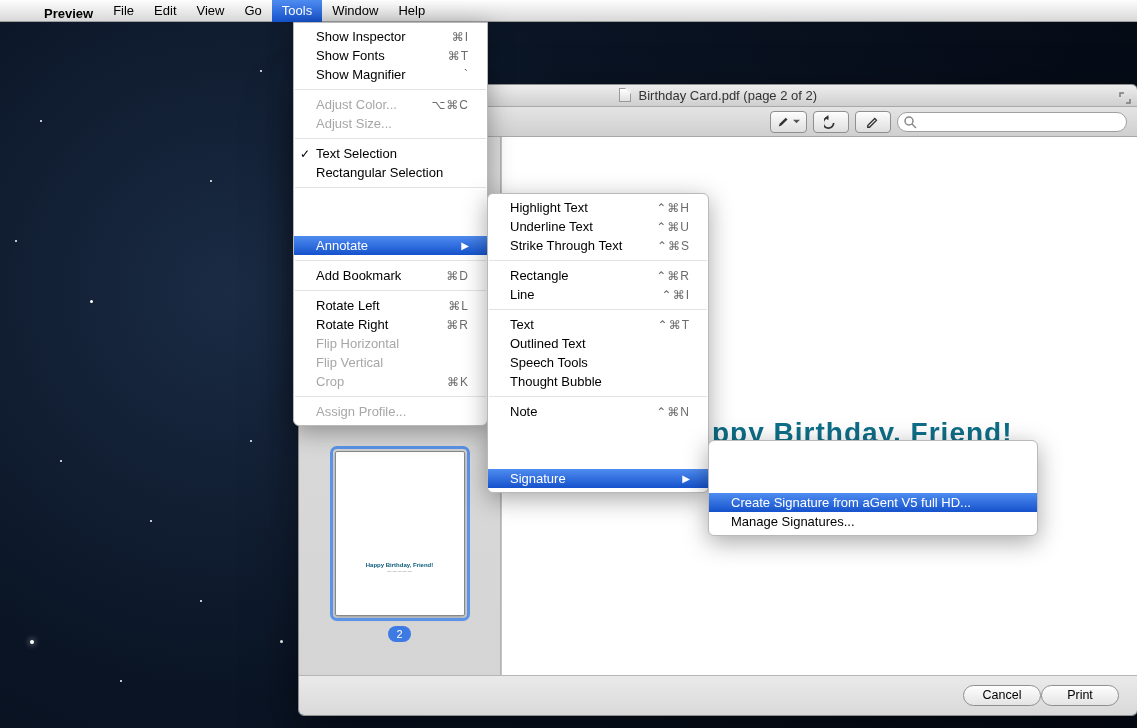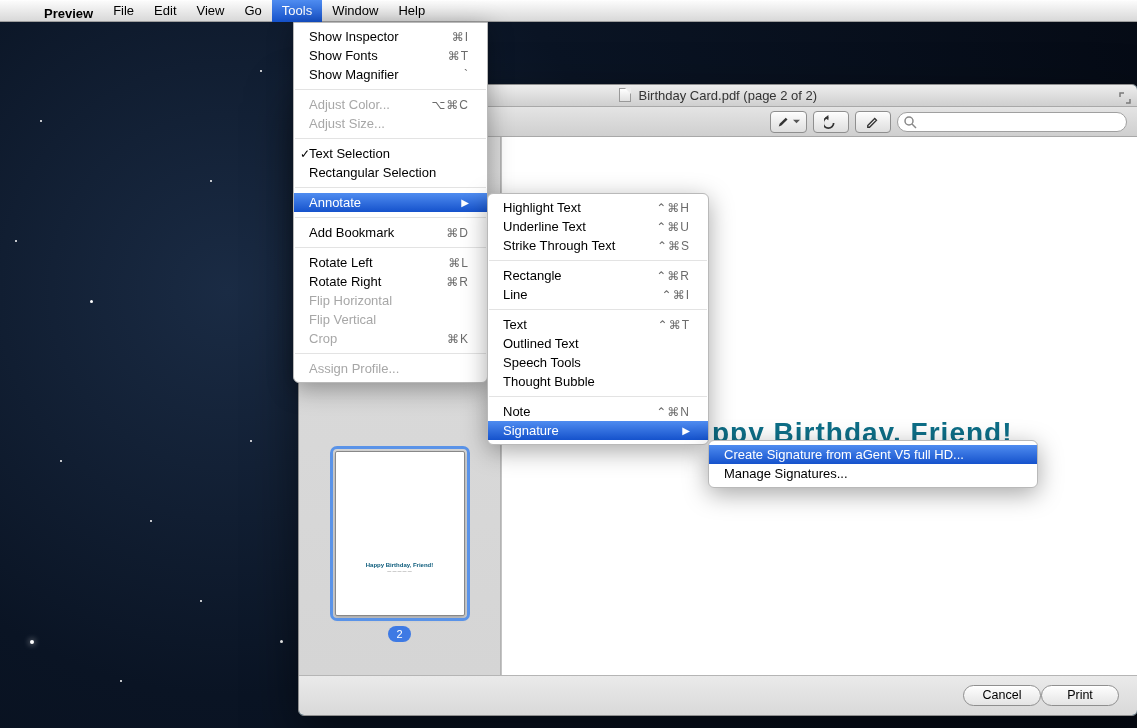--- a/index.html
+++ b/index.html
@@ -35,26 +35,26 @@
     position:absolute;
     background:#fff;
     border:1px solid #b9b9b9;
     border-radius:0 0 6px 6px;
     box-shadow:0 6px 24px rgba(0,0,0,.35);
     padding:4px 0;
     z-index:60;
   }
   .dropdown .row {
     display:flex; align-items:center;
-    padding:1px 18px 1px 15px;
+    padding:1px 18px 1px 22px;
     height:19px;
     white-space:nowrap;
     position:relative;
   }
-  .dropdown .row.sel { background:linear-gradient(#4f8cf0,#1552cc); color:#fff; }
+  .dropdown .row.sel { background:linear-gradient(#4f8cf0,#1552cc); color:#fff;margin-top:48px; }
   .dropdown .row.disabled { color:#a7a7a7; }
   .dropdown .row .check { position:absolute; left:6px; font-size:12px; }
   .dropdown .sep { height:1px; background:#e3e3e3; margin:5px 1px; }
   .dropdown .row .label { flex:1; }
   .dropdown .row .shortcut { margin-left:26px; color:#6b6b6b; letter-spacing:1px; font-size:12px;}
   .dropdown .row .arrow { margin-left:24px; font-size:10px; }
   
   .dialog {
     position:absolute;
     left:298px; top:84px;

